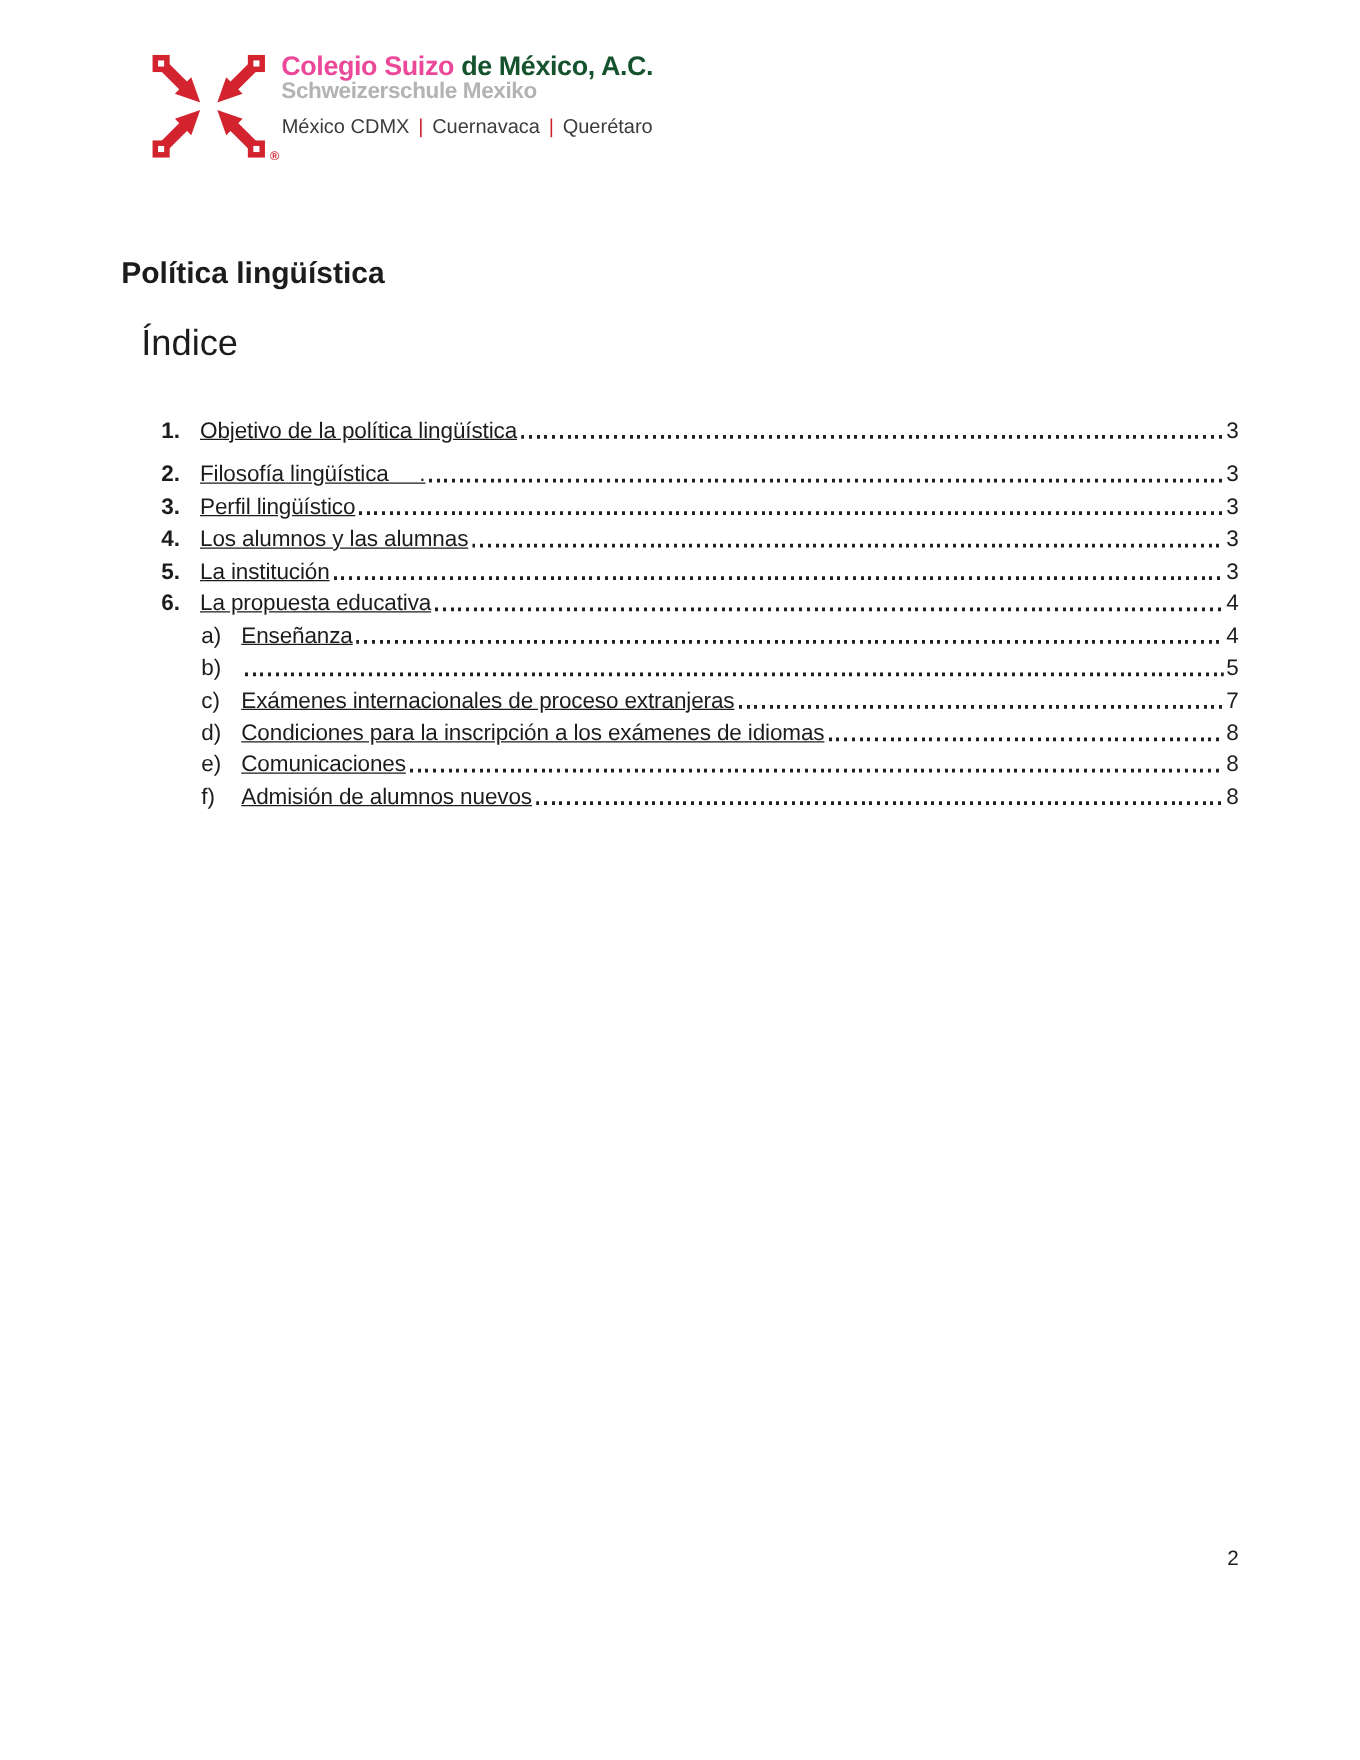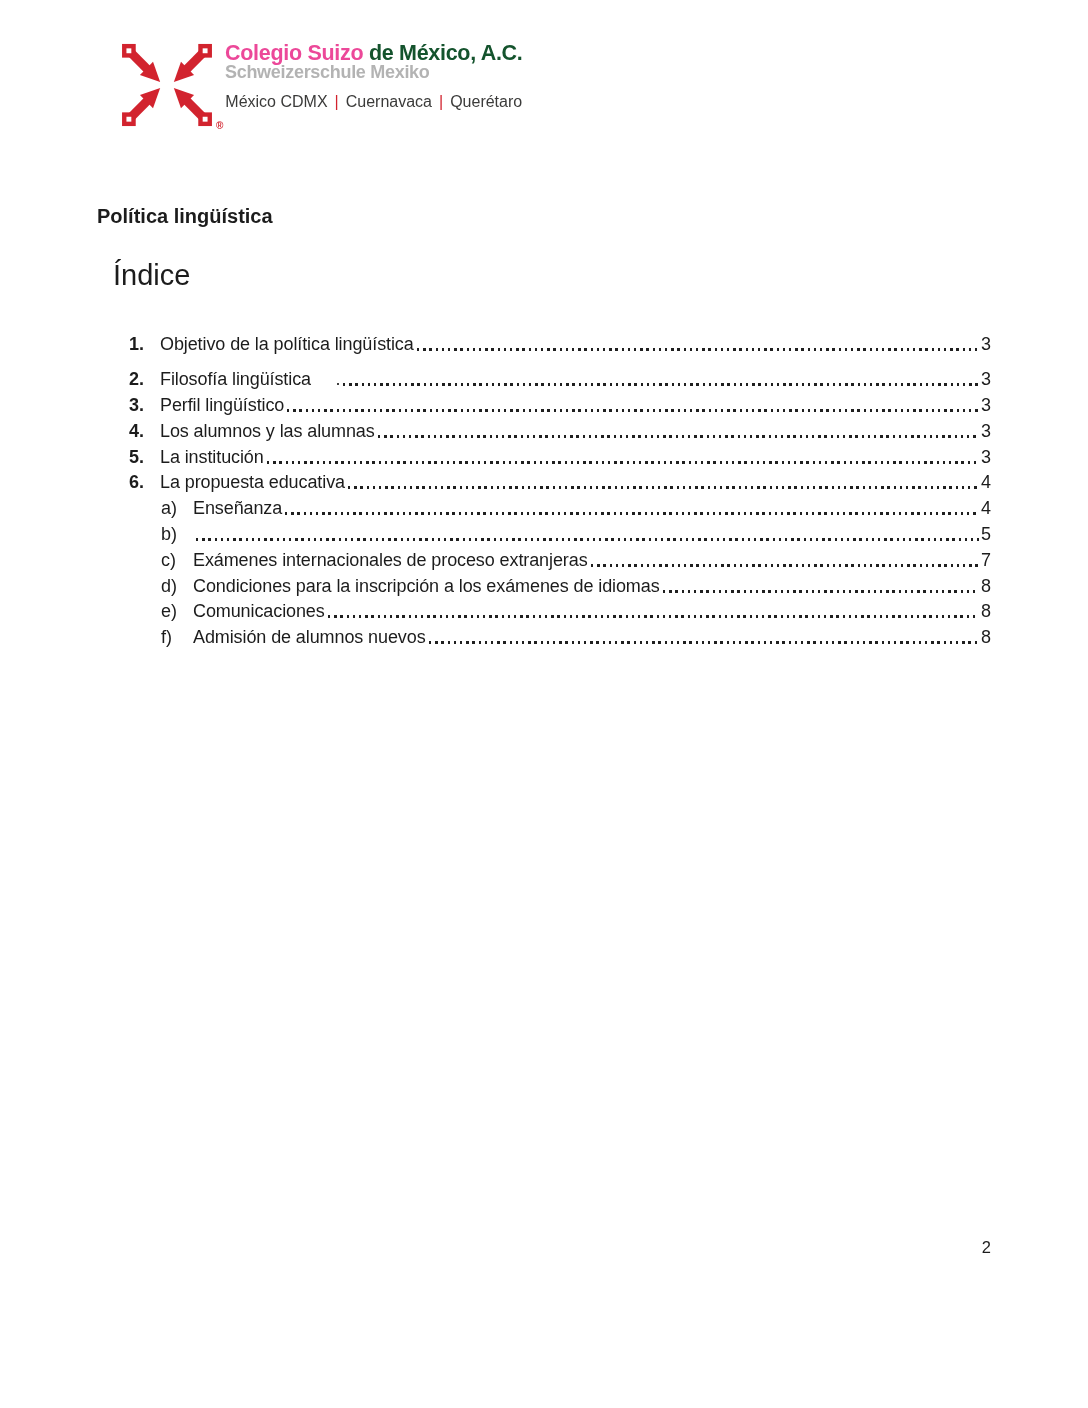--- a/index.html
+++ b/index.html
@@ -23,32 +23,32 @@
   .brand-line1 .red  { color:#ec4899; }
   .brand-line1 .dark { color:#14532d; }
   .brand-line2 {
     font-size:18px; font-weight:bold; letter-spacing:-0.3px; line-height:1.0;
     color:#b3b3b3; margin-top:-2px; white-space:nowrap;
   }
   .brand-line3 { margin-top:12px; font-size:16px; color:#3b3b3a; white-space:nowrap;text-align:center; }
   .brand-line3 .sep { color:#d2232e; padding:0 7px; }
 
   
-  .doc-title   { position:absolute; left:97px; top:205px; font-size:20px; font-weight:bold; }
+  .doc-title   { position:absolute; left:97px; top:205px; font-size:24px; font-weight:bold; }
   .toc-heading { position:absolute; left:97px; top:259px; font-size:29px; font-weight:normal;margin-left:16px; }
 
   
   .toc { position:absolute; left:129px; top:332px; width:862px; font-size:18px; letter-spacing:-0.1px; }
   .toc-row { display:flex; height:25.8px; line-height:24px; align-items:flex-start; }
   .toc-row.first { margin-bottom:9.5px; }
   .toc-row .marker { flex:none; width:31px; }
   .toc-row.lvl1 .marker { font-weight:bold; }
   .toc-row.lvl2 { padding-left:32px; }
   .toc-row.lvl2 .marker { width:32px; }
-  .toc-row .label { flex:none; white-space:pre; }
+  .toc-row .label { flex:none; white-space:pre;text-decoration:underline; }
   .toc-row .leader {
     flex:1; height:3px; margin:16px 2px 0 3px;
     background:repeating-linear-gradient(90deg,#1f1f1f 0px,#1f1f1f 2.4px,transparent 2.4px,transparent 6.2px);
   }
   .toc-row .pagenum { flex:none; }
 
   
   .folio { position:absolute; top:1238px; right:97px; font-size:16.5px; }
 </style>
 </head>

